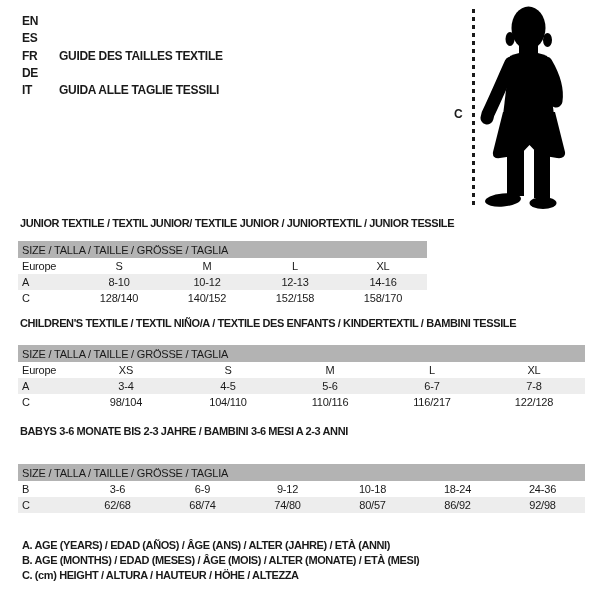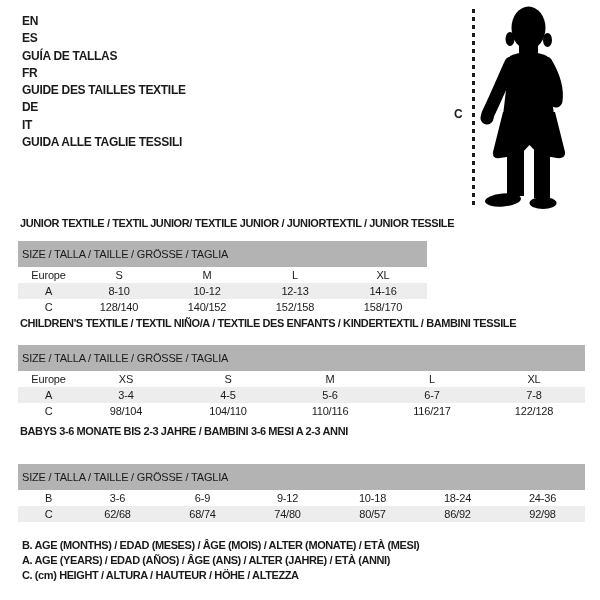--- a/index.html
+++ b/index.html
@@ -16,21 +16,21 @@
     font-family:"Liberation Sans","DejaVu Sans",sans-serif;
     color:var(--text);
     overflow:hidden;
   }
   
   .lang-block{
     position:absolute;left:22px;top:13px;
     font-size:12px;font-weight:700;letter-spacing:-0.3px;
     line-height:17.3px;white-space:nowrap;
   }
-  .lang-row{display:flex;flex-direction:column;}
+  .lang-row{display:flex;}
   .lang-code{display:inline-block;width:37px;}
   
   .toddler{
     position:absolute;left:480px;top:2px;width:112px;height:210px;
     color:var(--silhouette);
   }
   .dotted-line{
     position:absolute;left:472px;top:9px;width:3px;height:197px;
     background:repeating-linear-gradient(to bottom,
       var(--text) 0px,var(--text) 4px,transparent 4px,transparent 8px);
@@ -47,47 +47,46 @@
   }
   .tbl-wrap{position:absolute;left:18px;}
   table.size-table{
     width:100%;border-collapse:collapse;table-layout:fixed;
     font-size:11px;letter-spacing:-0.2px;color:var(--text);
   }
   table.size-table col.lbl{width:57px;}
   table.size-table th.band{
     background:var(--band);
     font-weight:400;text-align:left;
-    height:26px;padding:0 0 0 4px;
+    height:17px;padding:0 0 0 4px;
     letter-spacing:-0.2px;
     margin-left:8px;
   }
   table.size-table td{
     height:16px;text-align:center;padding:0;font-weight:400;
     vertical-align:middle;
   }
-  table.size-table td.rowlabel{text-align:center;padding-left:4px;}
+  table.size-table td.rowlabel{text-align:left;padding-left:4px;}
   table.size-table tbody tr:nth-child(even){background:var(--stripe);}
   
   .footnotes{
     position:absolute;left:22px;top:538px;
     font-size:11px;font-weight:700;letter-spacing:-0.4px;
     line-height:15.2px;white-space:nowrap;
   }
 </style>
 </head>
 <body>
 
 <div class="lang-block">
   <div class="lang-row">
     <span class="lang-code">EN</span>
   </div>
   <div class="lang-row">
     <span class="lang-code">ES</span>
-    <span>GUÍA DE TALLAS</span>
   </div>
   <div class="lang-row">
     <span class="lang-code">FR</span>
     <span>GUIDE DES TAILLES TEXTILE</span>
   </div>
   <div class="lang-row">
     <span class="lang-code">DE</span>
   </div>
   <div class="lang-row">
     <span class="lang-code">IT</span>
@@ -236,16 +235,16 @@
         <td>74/80</td>
         <td>80/57</td>
         <td>86/92</td>
         <td>92/98</td>
       </tr>
     </tbody>
   </table>
 </div>
 
 <div class="footnotes">
+  <div>A. AGE (YEARS) / EDAD (AÑOS) / ÂGE (ANS) / ALTER (JAHRE) / ETÀ (ANNI)</div>
   <div>B. AGE (MONTHS) / EDAD (MESES) / ÂGE (MOIS) / ALTER (MONATE) / ETÀ (MESI)</div>
-  <div>A. AGE (YEARS) / EDAD (AÑOS) / ÂGE (ANS) / ALTER (JAHRE) / ETÀ (ANNI)</div>
   <div>C. (cm) HEIGHT / ALTURA / HAUTEUR / HÖHE / ALTEZZA</div>
 </div>
 
 </body></html>

